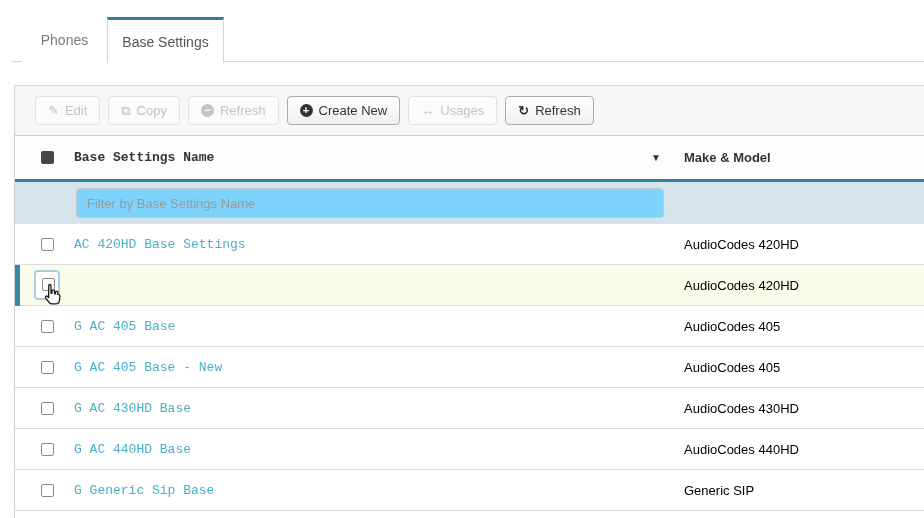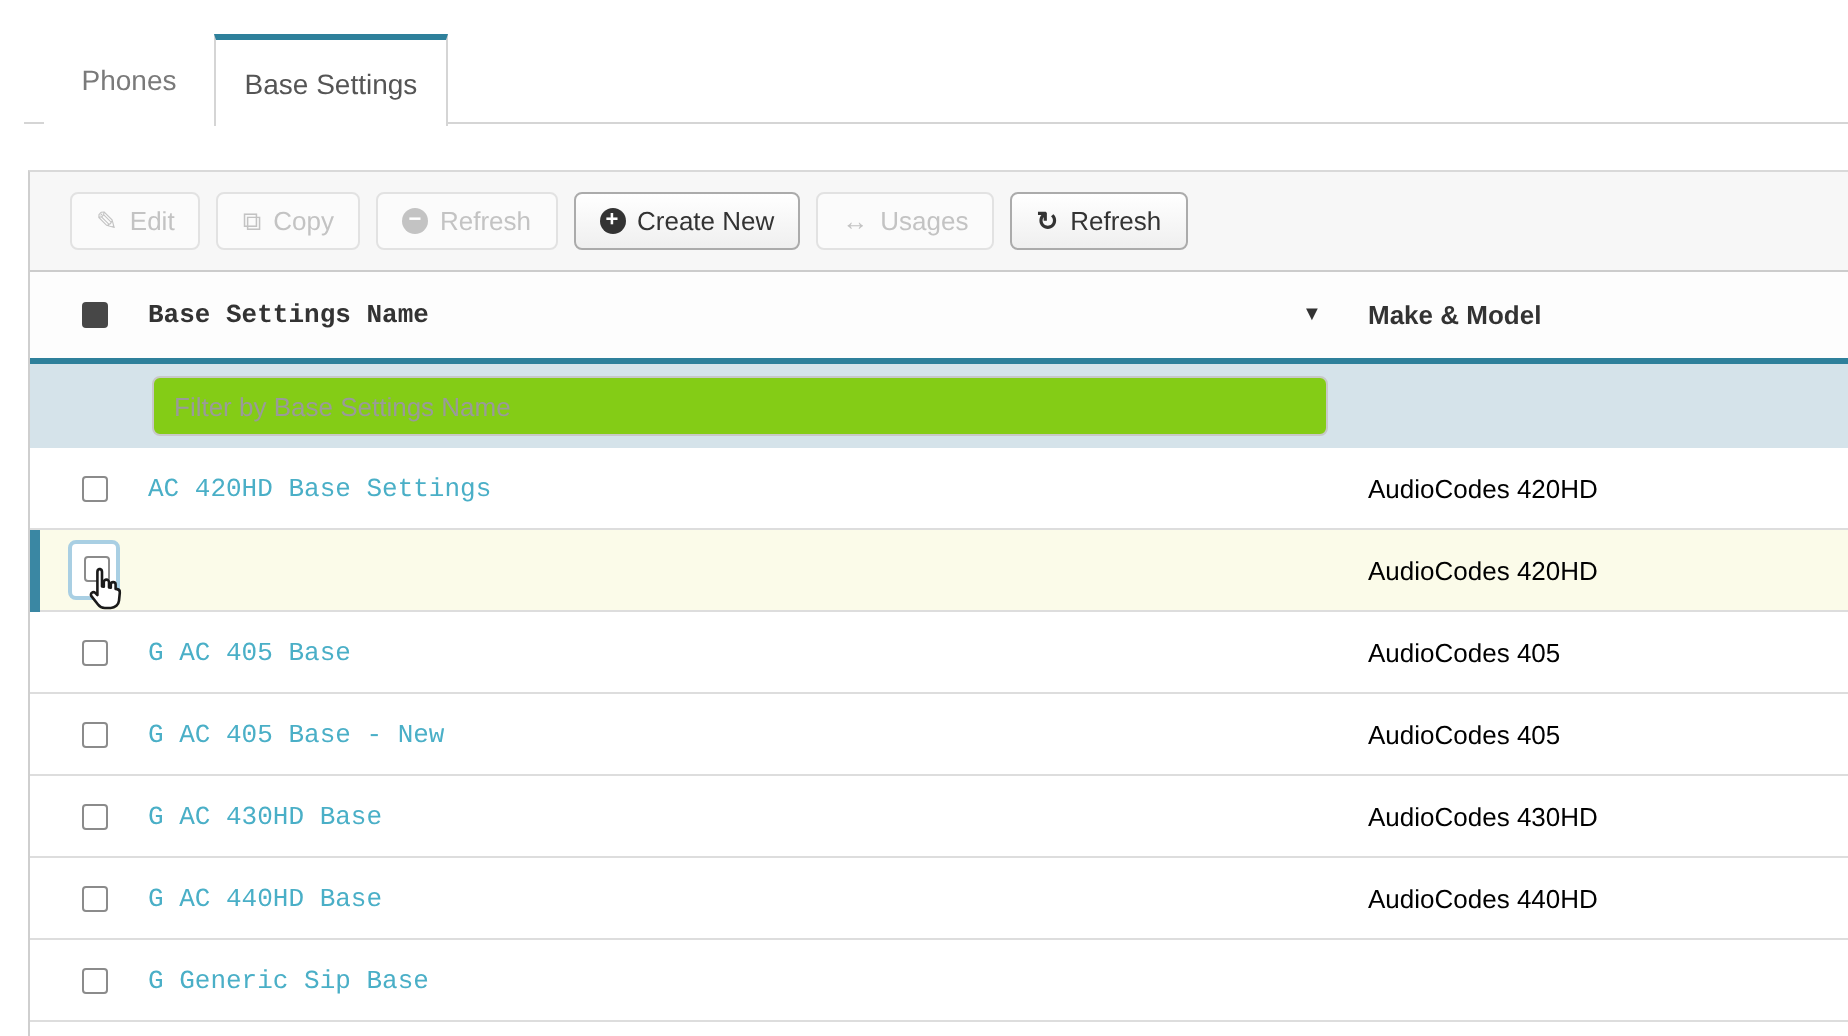--- a/index.html
+++ b/index.html
@@ -40,21 +40,21 @@
   .thead .col-name { position:absolute; left:59px; top:0; height:100%; display:flex; align-items:center;
                      font-size:13px; font-weight:bold; color:#333; cursor:pointer;font-family:Liberation Mono, monospace; }
   .thead .sort { position:absolute; left:636px; top:0; height:100%; display:flex; align-items:center;
                  font-size:10px; color:#333; cursor:pointer; }
   .thead .col-model { position:absolute; left:669px; top:0; height:100%; display:flex; align-items:center;
                       font-size:13px; font-weight:bold; color:#333; }
 
   
   .filterrow { position:absolute; top:93px; left:0; right:0; height:45px; background:#d5e3ea; border-top:3px solid #2e809b; }
   .filterrow input { position:absolute; left:61px; top:6px; width:588px; height:30px; border:1px solid #c8c8c8;
-                     border-radius:4px; padding:0 10px; font-size:13px; color:#444; background:#84cc16; outline:none;
+                     border-radius:4px; padding:0 10px; font-size:13px; color:#444; background:#7dd3fc; outline:none;
                      font-family:"Liberation Sans","DejaVu Sans",sans-serif; }
   .filterrow input::placeholder { color:#9a9a9a; }
 
   
   .rows { position:absolute; top:138px; left:0; right:0; bottom:0; }
   .row { position:relative; height:41px; border-bottom:1px solid #dddddd; background:#fff; }
   .row .cb { position:absolute; left:26px; top:14px; width:13px; height:13px; border:1px solid #8b8b8b;
              border-radius:2px; background:#fff; cursor:pointer; }
   .row .name { position:absolute; left:59px; top:0; height:40px; display:flex; align-items:center;
                font-size:13px; color:#4aafc7; text-decoration:none; cursor:pointer;font-family:Liberation Mono, monospace; }
@@ -153,15 +153,16 @@
     <span class="model">AudioCodes 430HD</span>
   </div>
       <div class="row">
     <span class="cb"></span>
     <a class="name">G AC 440HD Base</a>
     <span class="model">AudioCodes 440HD</span>
   </div>
       <div class="row">
     <span class="cb"></span>
     <a class="name">G Generic Sip Base</a>
+    <span class="model">Generic SIP</span>
   </div>
     </div>
 </div>
 
 </body></html>

